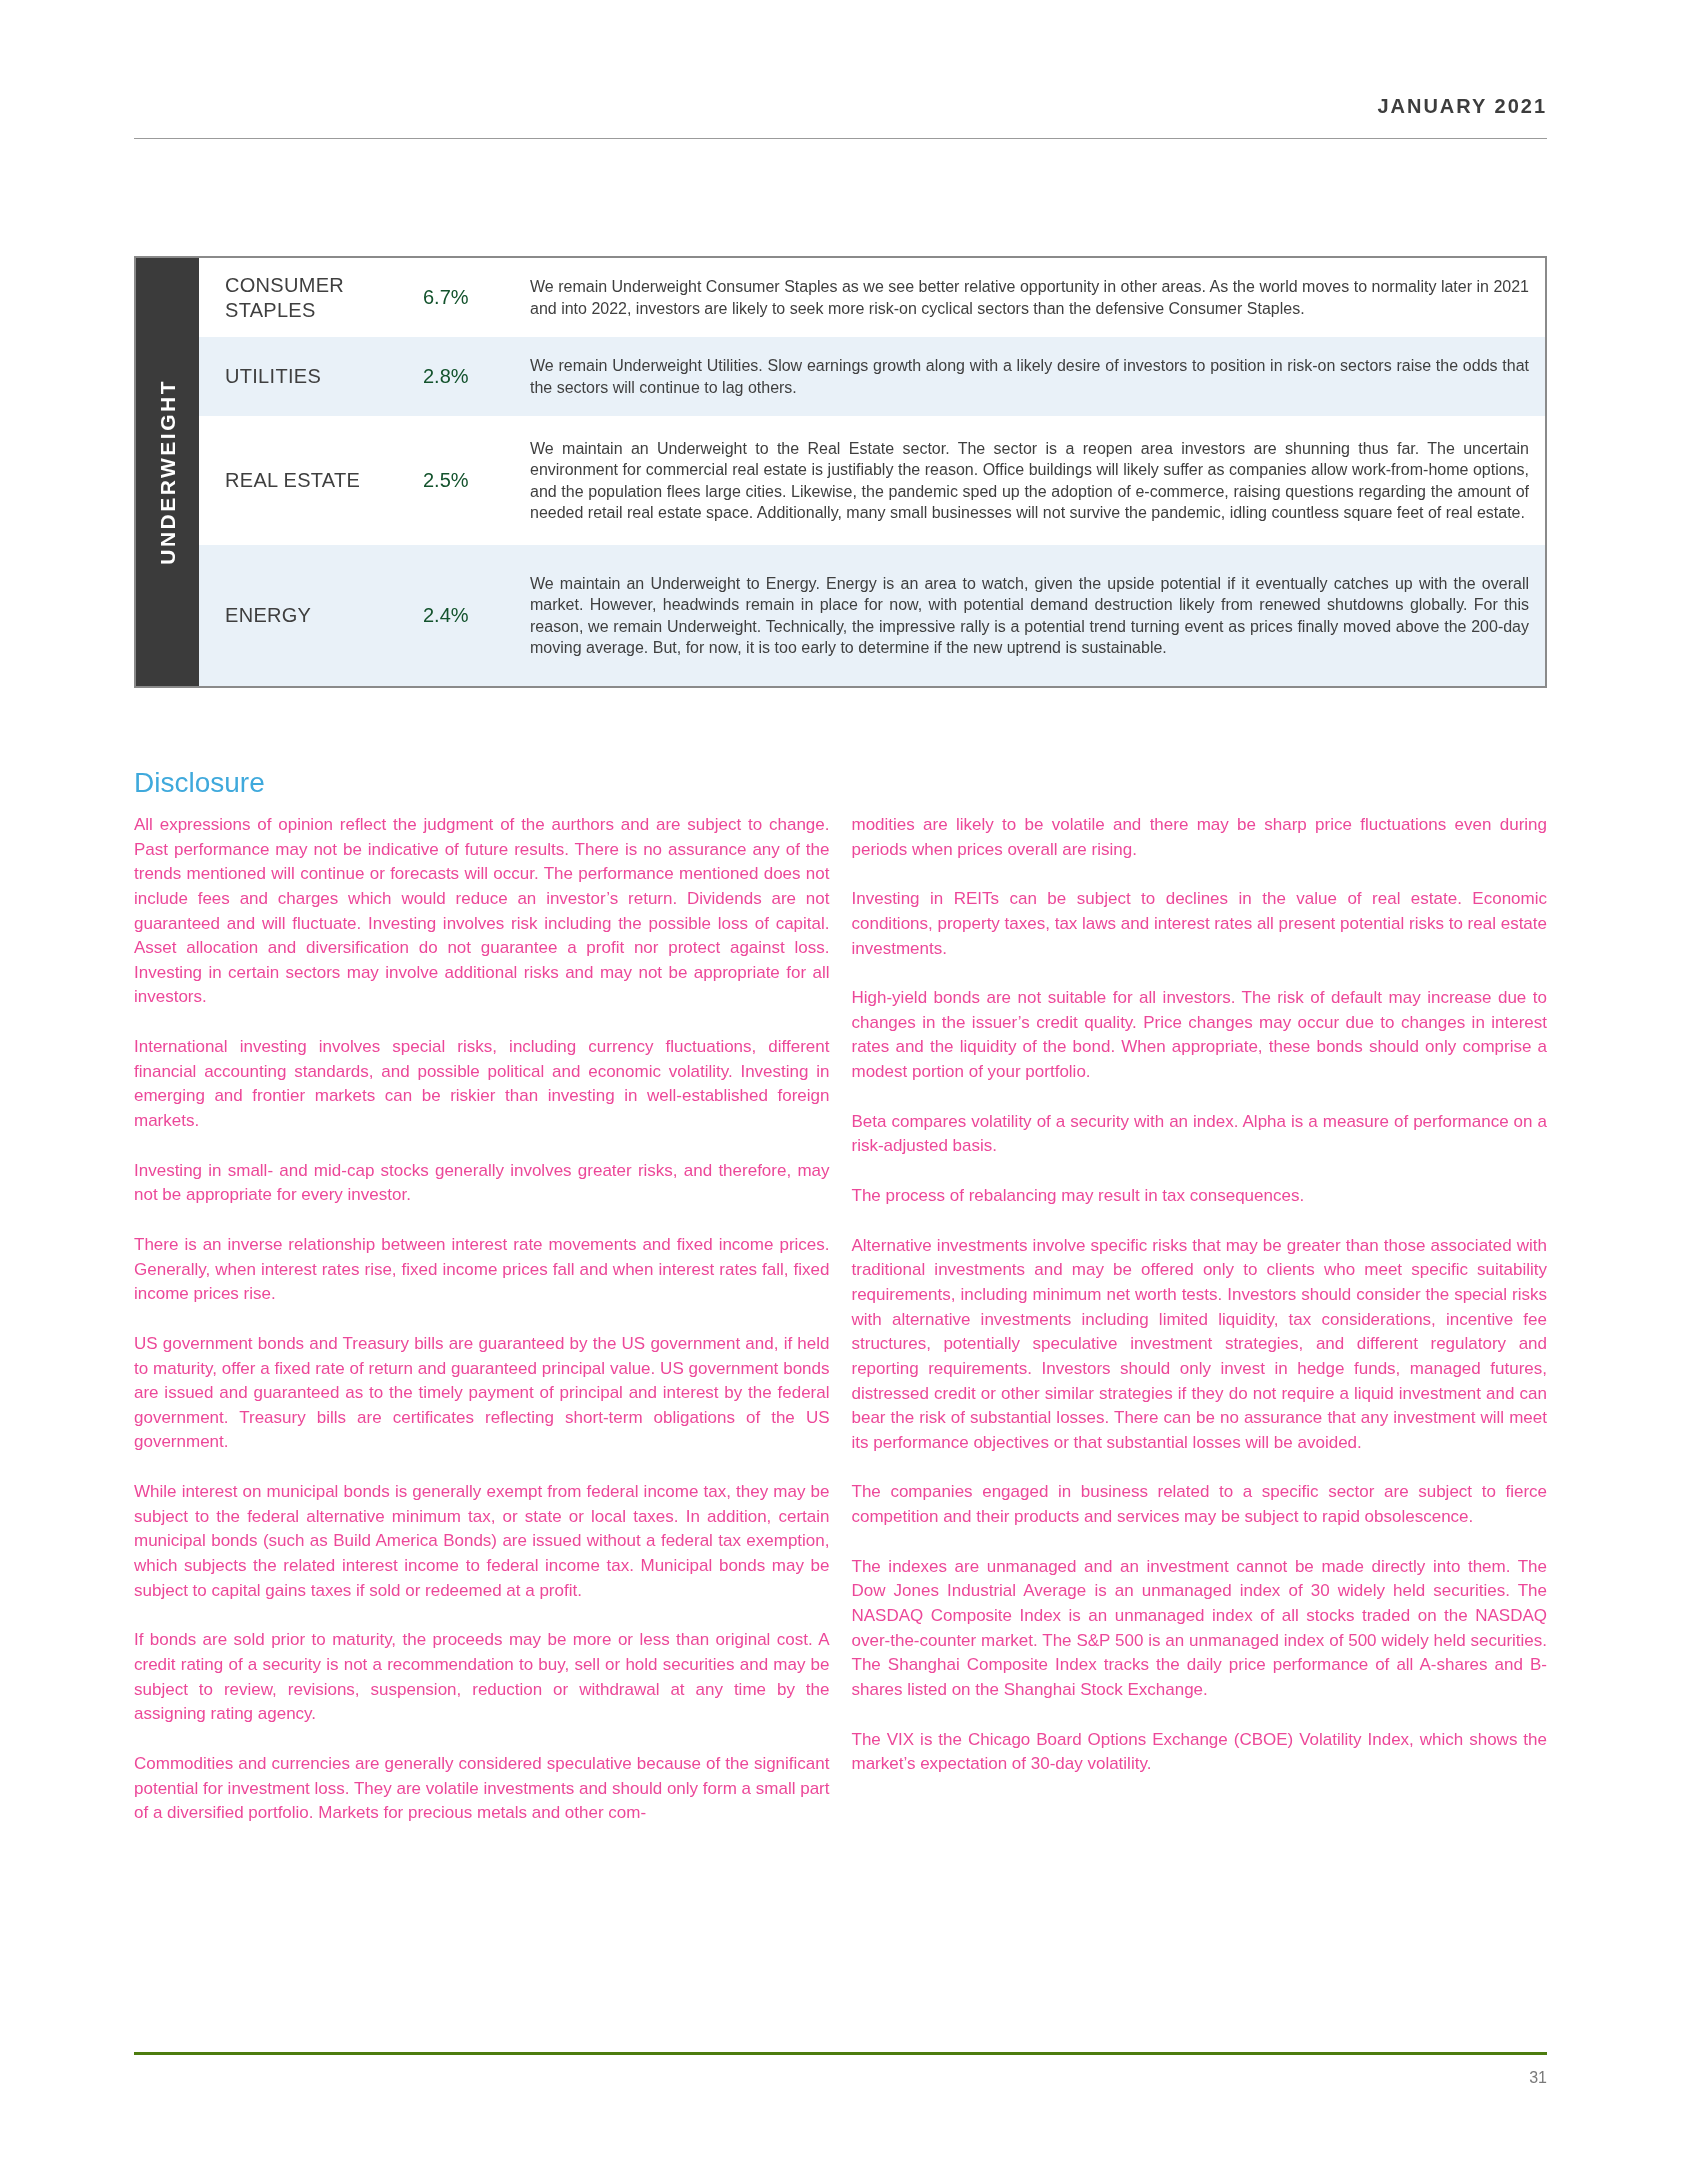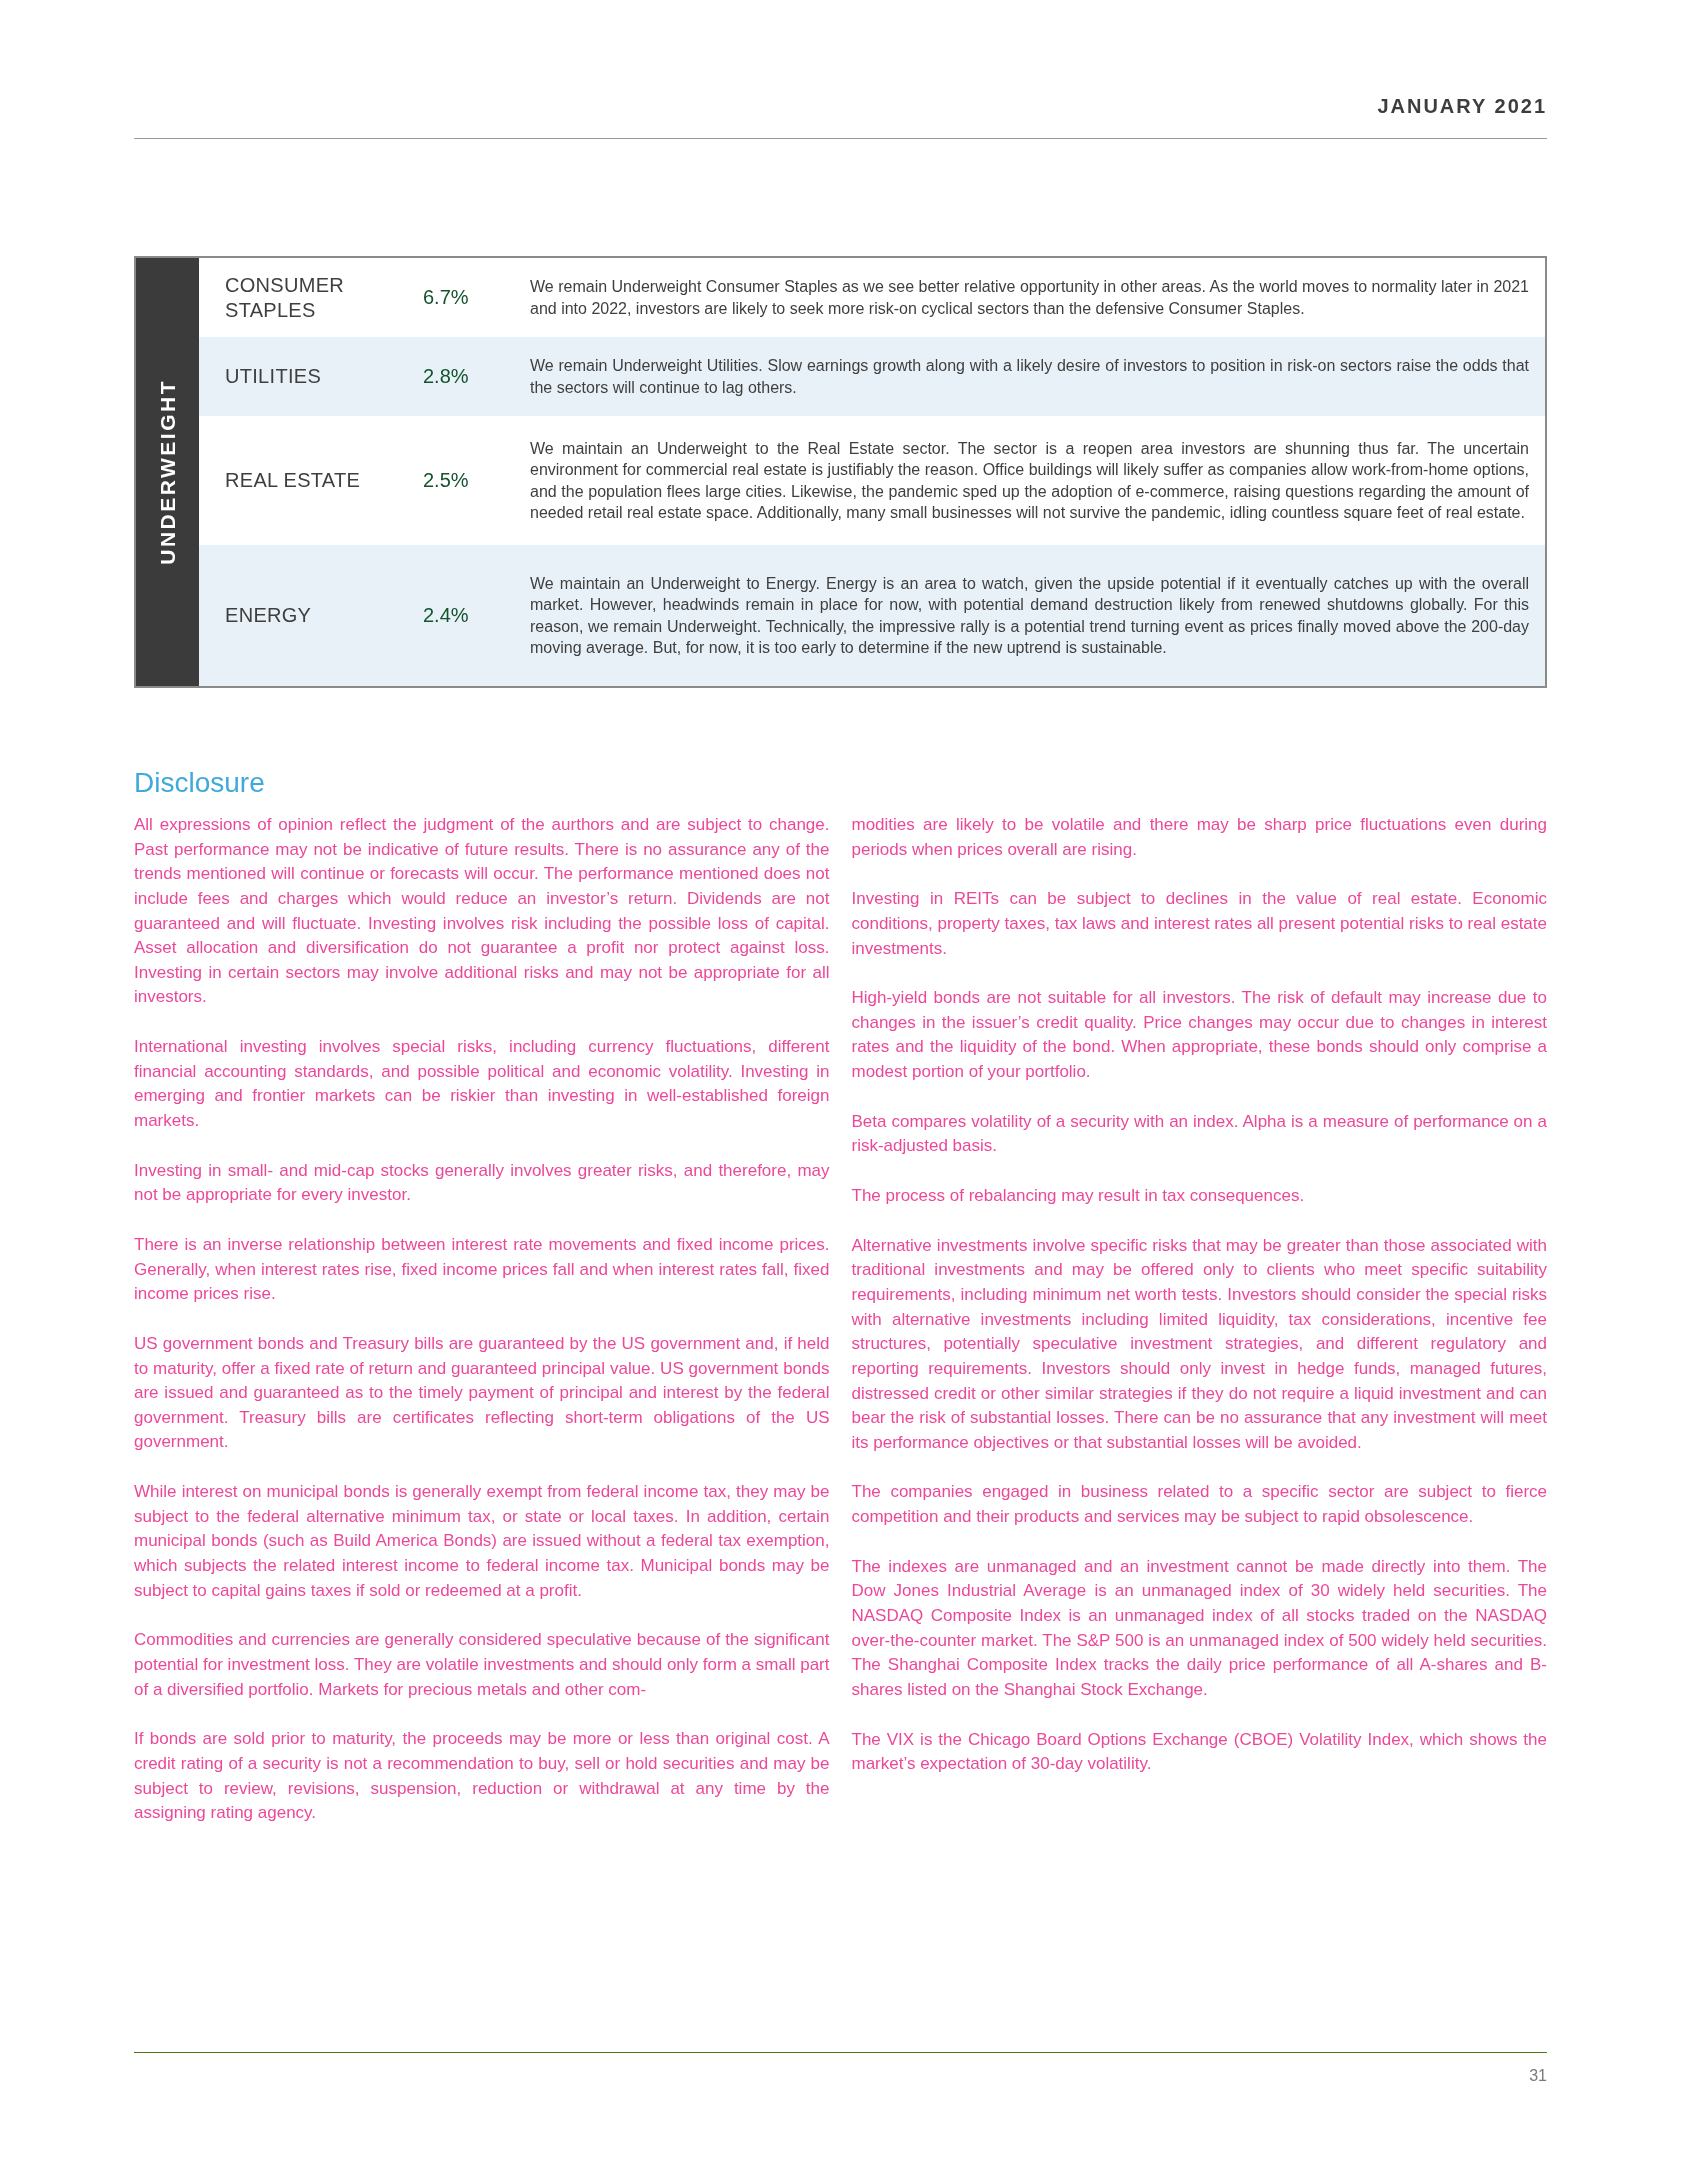--- a/index.html
+++ b/index.html
@@ -78,21 +78,21 @@
   .col { width: calc(50% - 11px); }
   .col p {
     font-size: 17px; line-height: 1.45; text-align: justify;
     color: #ec4899; margin-bottom: 25px;
   }
 
   
   .footer {
     position: absolute;
     left: 134px; right: 134px; top: 2052px;
-    border-top: 1px solid #4d7c0f;
+    border-top: 3px solid #4d7c0f;
   }
   .page-number {
     text-align: right; margin-top: 14px;
     font-size: 16px; color: #7a7a7a;
   }
 </style>
 </head>
 <body>
 
 <div class="page">
@@ -138,22 +138,22 @@
   <div class="disclosure">
     <div class="disclosure-title">Disclosure</div>
     <div class="columns">
       <div class="col">
         <p>All expressions of opinion reflect the judgment of the aurthors and are subject to change. Past performance may not be indicative of future results. There is no assurance any of the trends mentioned will continue or forecasts will occur. The performance mentioned does not include fees and charges which would reduce an investor’s return. Dividends are not guaranteed and will fluctuate. Investing involves risk including the possible loss of capital. Asset allocation and diversification do not guarantee a profit nor protect against loss. Investing in certain sectors may involve additional risks and may not be appropriate for all investors.</p>
         <p>International investing involves special risks, including currency fluctuations, different financial accounting standards, and possible political and economic volatility. Investing in emerging and frontier markets can be riskier than investing in well-established foreign markets.</p>
         <p>Investing in small- and mid-cap stocks generally involves greater risks, and therefore, may not be appropriate for every investor.</p>
         <p>There is an inverse relationship between interest rate movements and fixed income prices. Generally, when interest rates rise, fixed income prices fall and when interest rates fall, fixed income prices rise.</p>
         <p>US government bonds and Treasury bills are guaranteed by the US government and, if held to maturity, offer a fixed rate of return and guaranteed principal value. US government bonds are issued and guaranteed as to the timely payment of principal and interest by the federal government. Treasury bills are certificates reflecting short-term obligations of the US government.</p>
         <p>While interest on municipal bonds is generally exempt from federal income tax, they may be subject to the federal alternative minimum tax, or state or local taxes. In addition, certain municipal bonds (such as Build America Bonds) are issued without a federal tax exemption, which subjects the related interest income to federal income tax. Municipal bonds may be subject to capital gains taxes if sold or redeemed at a profit.</p>
+        <p>If bonds are sold prior to maturity, the proceeds may be more or less than original cost. A credit rating of a security is not a recommendation to buy, sell or hold securities and may be subject to review, revisions, suspension, reduction or withdrawal at any time by the assigning rating agency.</p>
         <p>Commodities and currencies are generally considered speculative because of the significant potential for investment loss. They are volatile investments and should only form a small part of a diversified portfolio. Markets for precious metals and other com-</p>
-        <p>If bonds are sold prior to maturity, the proceeds may be more or less than original cost. A credit rating of a security is not a recommendation to buy, sell or hold securities and may be subject to review, revisions, suspension, reduction or withdrawal at any time by the assigning rating agency.</p>
       </div>
       <div class="col">
         <p>modities are likely to be volatile and there may be sharp price fluctuations even during periods when prices overall are rising.</p>
         <p>Investing in REITs can be subject to declines in the value of real estate. Economic conditions, property taxes, tax laws and interest rates all present potential risks to real estate investments.</p>
         <p>High-yield bonds are not suitable for all investors. The risk of default may increase due to changes in the issuer’s credit quality. Price changes may occur due to changes in interest rates and the liquidity of the bond. When appropriate, these bonds should only comprise a modest portion of your portfolio.</p>
         <p>Beta compares volatility of a security with an index. Alpha is a measure of performance on a risk-adjusted basis.</p>
         <p>The process of rebalancing may result in tax consequences.</p>
         <p>Alternative investments involve specific risks that may be greater than those associated with traditional investments and may be offered only to clients who meet specific suitability requirements, including minimum net worth tests. Investors should consider the special risks with alternative investments including limited liquidity, tax considerations, incentive fee structures, potentially speculative investment strategies, and different regulatory and reporting requirements. Investors should only invest in hedge funds, managed futures, distressed credit or other similar strategies if they do not require a liquid investment and can bear the risk of substantial losses. There can be no assurance that any investment will meet its performance objectives or that substantial losses will be avoided.</p>
         <p>The companies engaged in business related to a specific sector are subject to fierce competition and their products and services may be subject to rapid obsolescence.</p>
         <p>The indexes are unmanaged and an investment cannot be made directly into them. The Dow Jones Industrial Average is an unmanaged index of 30 widely held securities. The NASDAQ Composite Index is an unmanaged index of all stocks traded on the NASDAQ over-the-counter market. The S&amp;P 500 is an unmanaged index of 500 widely held securities. The Shanghai Composite Index tracks the daily price performance of all A-shares and B-shares listed on the Shanghai Stock Exchange.</p>

